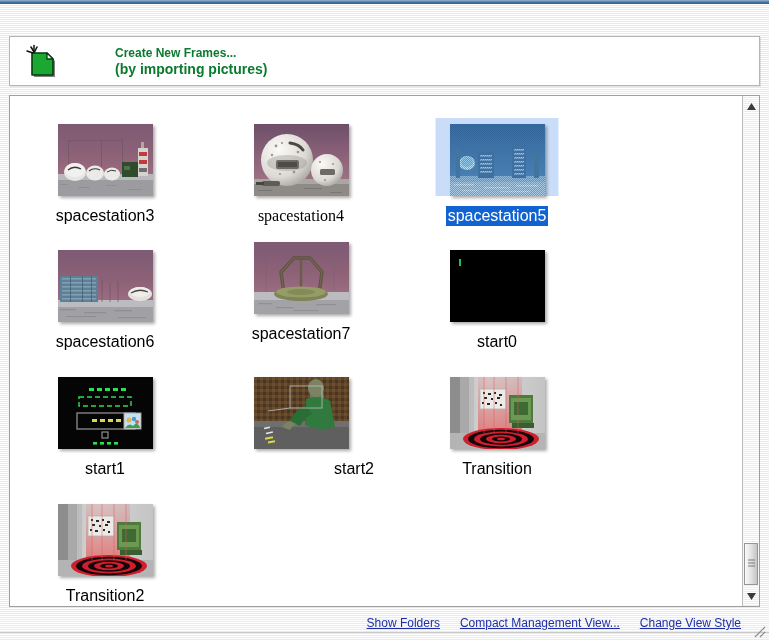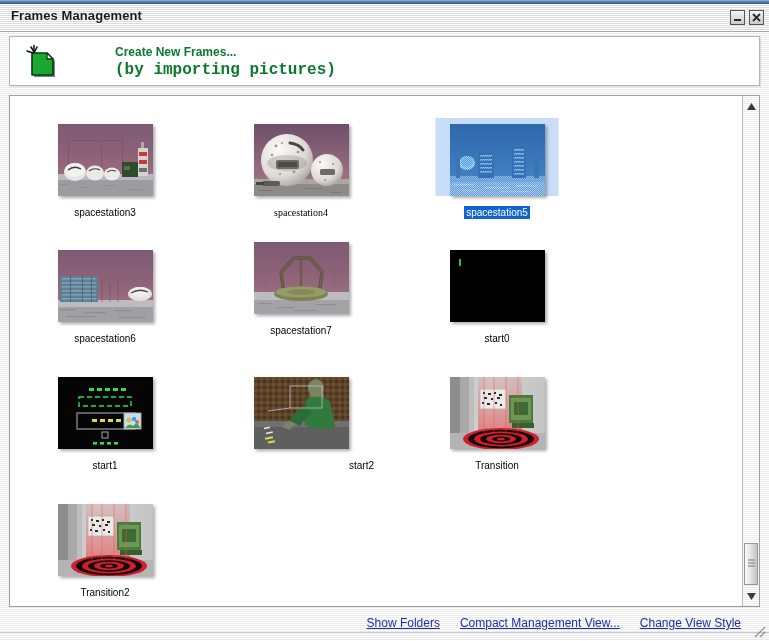--- a/index.html
+++ b/index.html
@@ -115,24 +115,23 @@
     flex-direction: column;
     justify-content: center;
     line-height: 1.25;
   }
   .tool-title {
     font-size: 12px;
     font-weight: bold;
     color: #0a7a2e;
   }
   .tool-sub {
-    font-size: 16px;
+    font-size: 14px;
     font-weight: bold;
     color: #0a7a2e;
-    font-family: Liberation Mono, monospace;
   }
 
   
   .content-outer {
     position: absolute;
     left: 9px;
     top: 95px;
     width: 751px;
     height: 512px;
     background: #ffffff;
@@ -168,21 +167,21 @@
   }
   .thumb {
     position: relative;
     display: block;
     box-shadow: 2px 2px 3px rgba(0,0,0,0.33);
     overflow: hidden;
   }
   .thumb svg { display: block; }
   .cell-label {
     margin-top: 10px;
-    font-size: 10px;
+    font-size: 16px;
     color: #000000;
     display: inline-block;
     padding: 1px 2px;
     white-space: nowrap;
   }
   .cell.selected .cell-label {
     background: #1063d0;
     color: #ffffff;
   }
   .sel-overlay {
@@ -297,35 +296,20 @@
     width: 14px;
     height: 14px;
   }
 </style>
 </head>
 <body>
 
 <div class="window">
 
   <div class="title-strip"></div>
-  <div class="titlebar">
-    <div class="titlebar-text">Frames Management</div>
-    <div class="titlebar-buttons">
-      <div class="tb-btn">
-        <svg width="9" height="9" viewBox="0 0 9 9">
-          <rect x="1" y="6" width="7" height="2" fill="#2b2b2b"></rect>
-        </svg>
-      </div>
-      <div class="tb-btn">
-        <svg width="9" height="9" viewBox="0 0 9 9">
-          <path d="M1 1 L8 8 M8 1 L1 8" stroke="#2b2b2b" stroke-width="1.8" fill="none"></path>
-        </svg>
-      </div>
-    </div>
-  </div>
 
   <div class="toolbar-panel">
 
     <div class="tool-item create">
       <div class="tool-icon">
         <svg width="36" height="36" viewBox="0 0 36 36">
 
           <path d="M12 11 L27 11 L33 17 L33 33 L12 33 Z" fill="#1a1a1a" opacity="0.55"></path>
 
           <path d="M10 9 L25 9 L31 15 L31 31 L10 31 Z" fill="#1aa832" stroke="#063b12" stroke-width="1.6" stroke-linejoin="round"></path>

